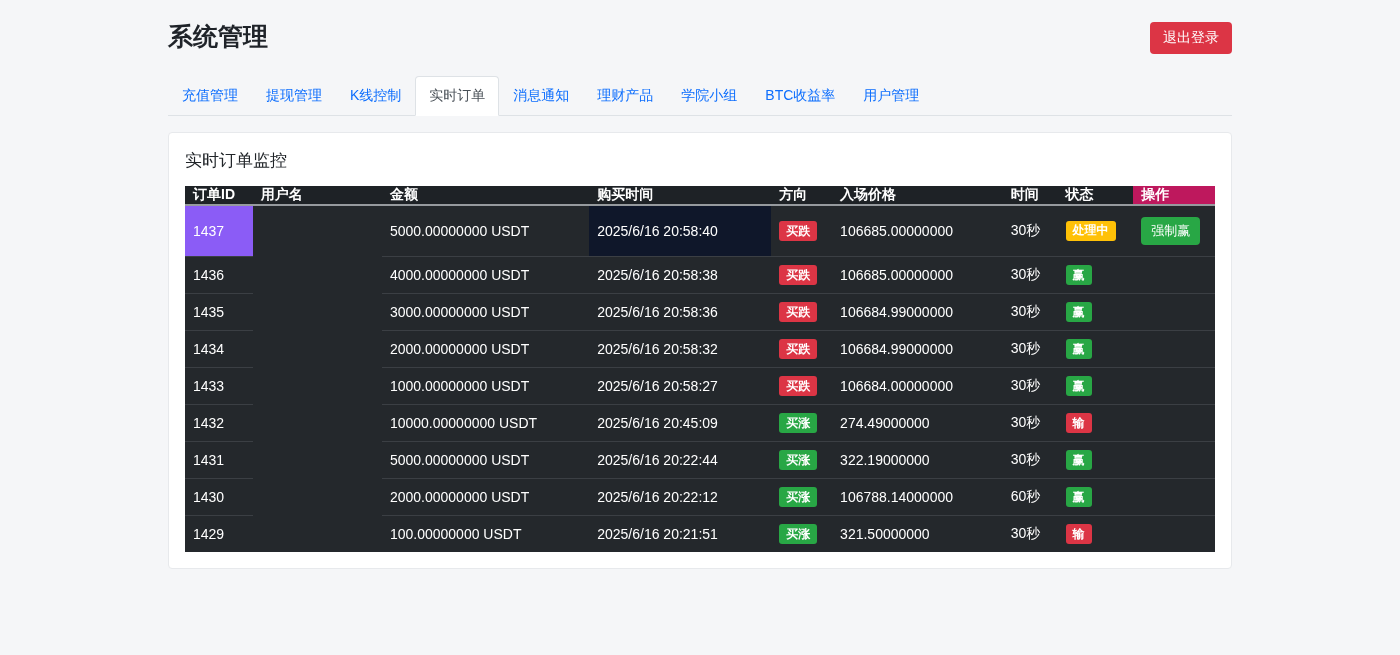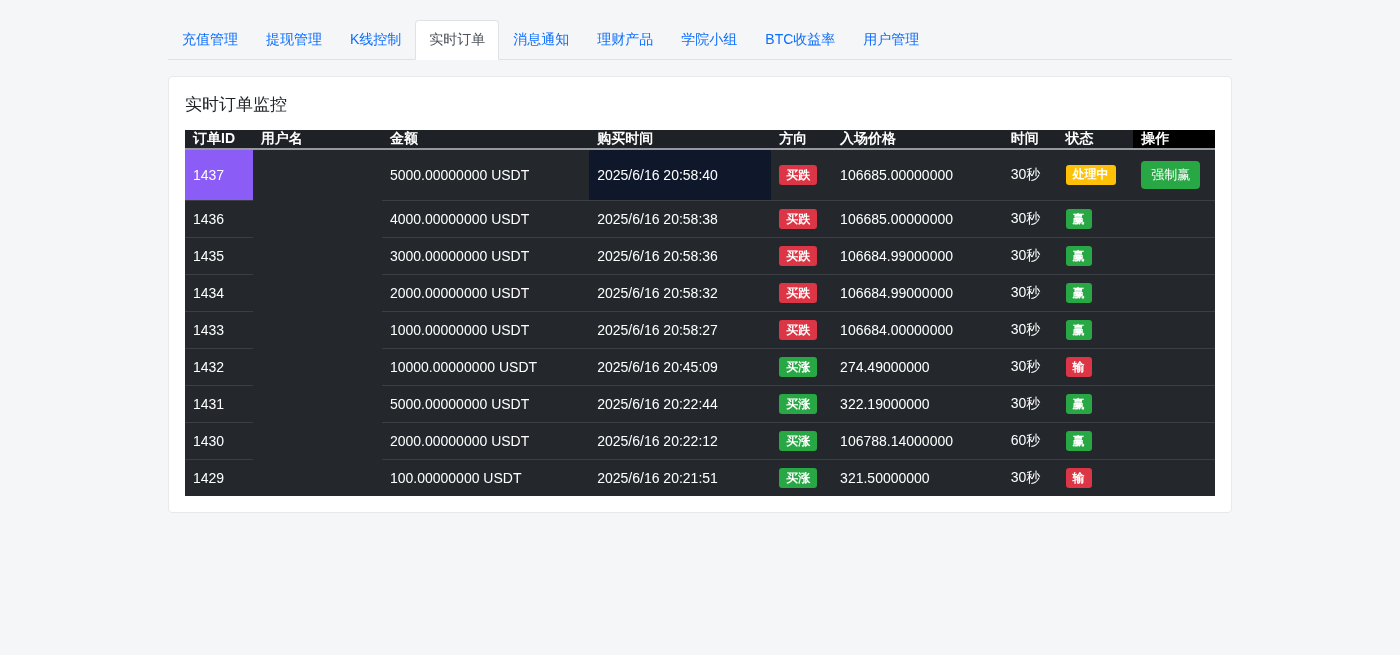--- a/index.html
+++ b/index.html
@@ -101,20 +101,24 @@
   .bg-green  { background: #28a745; }
   .bg-red    { background: #dc3545; }
   .bg-gray   { background: #6c757d; }
   .bg-yellow { background: #ffc107; font-family: Liberation Mono, monospace; }
 </style>
 </head>
 <body>
 
 <div class="container">
 
+  <div class="page-header">
+    <h1 class="page-title">系统管理</h1>
+    <button class="logout-btn bg-red">退出登录</button>
+  </div>
 
   <nav class="tab-bar">
       <a class="tab">充值管理</a>
       <a class="tab">提现管理</a>
       <a class="tab">K线控制</a>
       <a class="tab active">实时订单</a>
       <a class="tab">消息通知</a>
       <a class="tab">理财产品</a>
       <a class="tab">学院小组</a>
       <a class="tab">BTC收益率</a>
@@ -141,21 +145,21 @@
       <thead>
         <tr>
           <th style="background: rgb(30, 34, 38);">订单ID</th>
           <th style="background: rgb(30, 34, 38);">用户名</th>
           <th style="background: rgb(30, 34, 38);">金额</th>
           <th style="background: rgb(30, 34, 38);">购买时间</th>
           <th style="background: rgb(30, 34, 38);">方向</th>
           <th style="background: rgb(30, 34, 38);">入场价格</th>
           <th style="background: rgb(30, 34, 38);">时间</th>
           <th style="background: rgb(30, 34, 38);">状态</th>
-          <th style="background: #000000;">操作</th>
+          <th style="background: #be185d;">操作</th>
         </tr>
       </thead>
       <tbody>
           <tr>
             <td style="background: #8b5cf6;">1437</td>
             <td class="no-border" style="background: rgb(36, 40, 44);"></td>
             <td style="background: rgb(36, 40, 44);">5000.00000000 USDT</td>
             <td style="background: #0f172a; margin-left: 16px;">2025/6/16 20:58:40</td>
             <td style="background: rgb(36, 40, 44);"><span class="badge bg-red">买跌</span></td>
             <td style="background: rgb(36, 40, 44);">106685.00000000</td>

